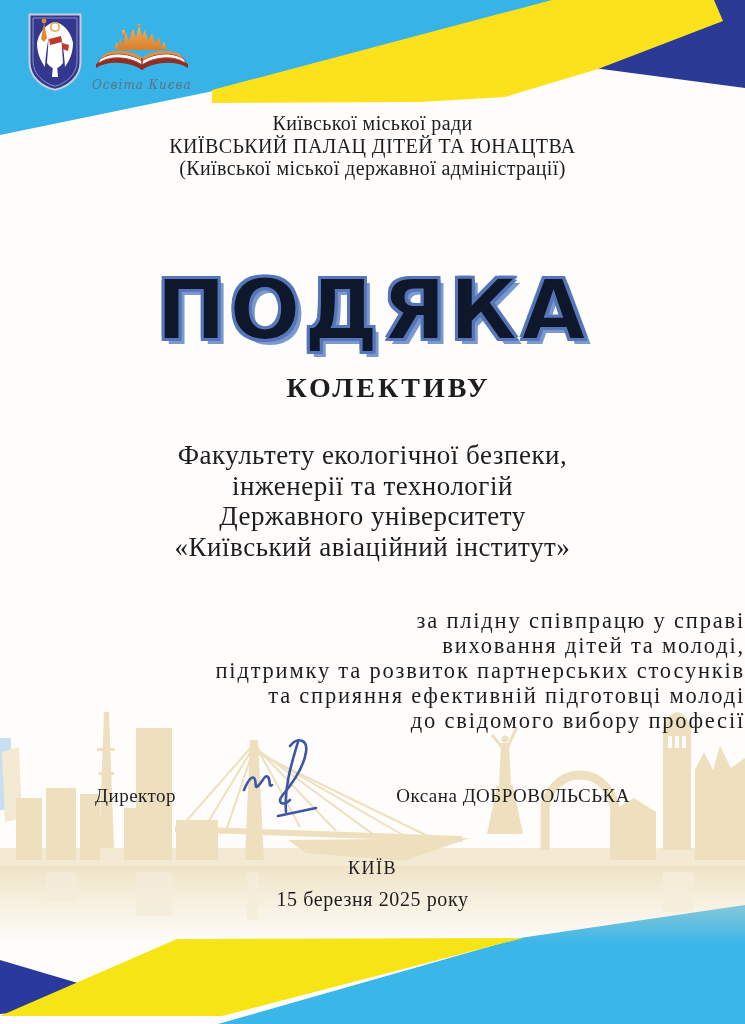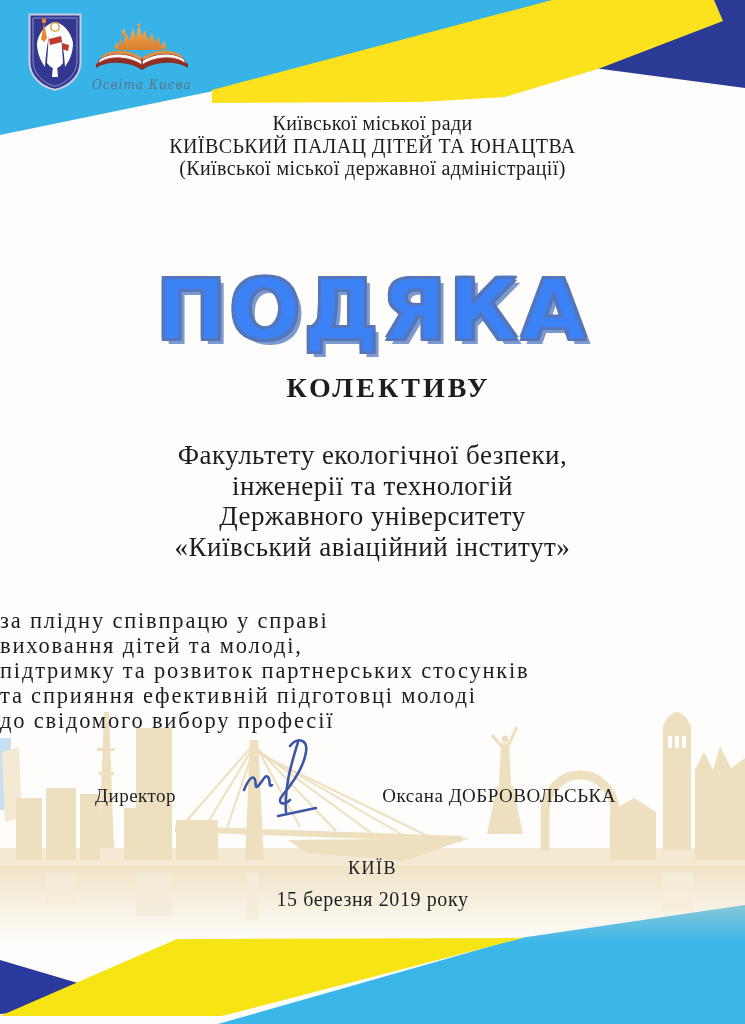--- a/index.html
+++ b/index.html
@@ -23,33 +23,33 @@
   .coa{position:absolute;left:28px;top:13px;}
   .osvita{position:absolute;left:92px;top:22px;width:100px;text-align:left;}
   .osvita-script{font-style:italic;font-size:12px;color:#5f7184;letter-spacing:1px;margin-top:-2px;
     font-family:"DejaVu Serif",serif;}
   
   .hdr{position:absolute;top:112px;left:0;width:100%;text-align:center;
     font-size:20px;line-height:22.5px;letter-spacing:0.4px;}
   .title{
     position:absolute;top:264px;left:0;width:100%;text-align:center;
     font-family:"DejaVu Sans","Liberation Sans",sans-serif;font-weight:bold;
-    font-size:84px;line-height:92px;letter-spacing:3px;color:#3b82f6;
+    font-size:84px;line-height:92px;letter-spacing:3px;color:#0f172a;
     -webkit-text-stroke:2px #5576ba;
     text-shadow:2px 2px 0 #5576ba,-2px -2px 0 #5576ba,2px -2px 0 #5576ba,
       -2px 2px 0 #5576ba,5px 5px 0 #7b99ce;
   }
   .subtitle{position:absolute;top:372px;left:0;width:100%;text-align:center;
     font-weight:bold;font-size:28px;letter-spacing:3px;padding-left:16px;}
   .recipient{position:absolute;top:440px;left:0;width:100%;text-align:center;
     font-size:27px;line-height:30.5px;letter-spacing:0.5px;}
-  .bodytxt{position:absolute;top:608px;left:0;width:100%;text-align:left;
+  .bodytxt{position:absolute;top:608px;left:0;width:100%;text-align:right;
     font-size:22.5px;line-height:25px;letter-spacing:1.8px;}
   .sig-role{position:absolute;left:95px;top:785px;font-size:19px;letter-spacing:0.5px;}
-  .sig-name{position:absolute;right:129px;top:785px;font-size:19px;letter-spacing:0.5px;}
+  .sig-name{position:absolute;right:115px;top:785px;font-size:19px;letter-spacing:0.5px;}
   .signature{position:absolute;left:232px;top:732px;}
   .city{position:absolute;top:858px;left:0;width:100%;text-align:center;
     font-size:18px;letter-spacing:1.5px;}
   .date{position:absolute;top:888px;left:0;width:100%;text-align:center;
     font-size:20px;letter-spacing:0.6px;}
 </style>
 </head>
 <body>
 
 <div class="page">
@@ -195,15 +195,15 @@
     <g stroke="#3d57a6" stroke-width="2.6" fill="none" stroke-linecap="round">
       <path d="M12,58 C16,48 20,44 22,46 C25,48 22,58 26,54 C31,49 33,42 36,45 C39,48 36,56 40,53"></path>
       <path d="M58,14 C66,4 76,8 74,20 C72,34 60,52 50,64 C45,70 50,75 58,68"></path>
       <path d="M66,10 C60,30 52,54 54,80"></path>
       <path d="M46,84 L84,76"></path>
     </g>
   </svg>
   <div class="sig-name">Оксана ДОБРОВОЛЬСЬКА</div>
 
   <div class="city">КИЇВ</div>
-  <div class="date">15 березня 2019 року</div>
+  <div class="date">15 березня 2025 року</div>
 
 </div>
 
 </body></html>

